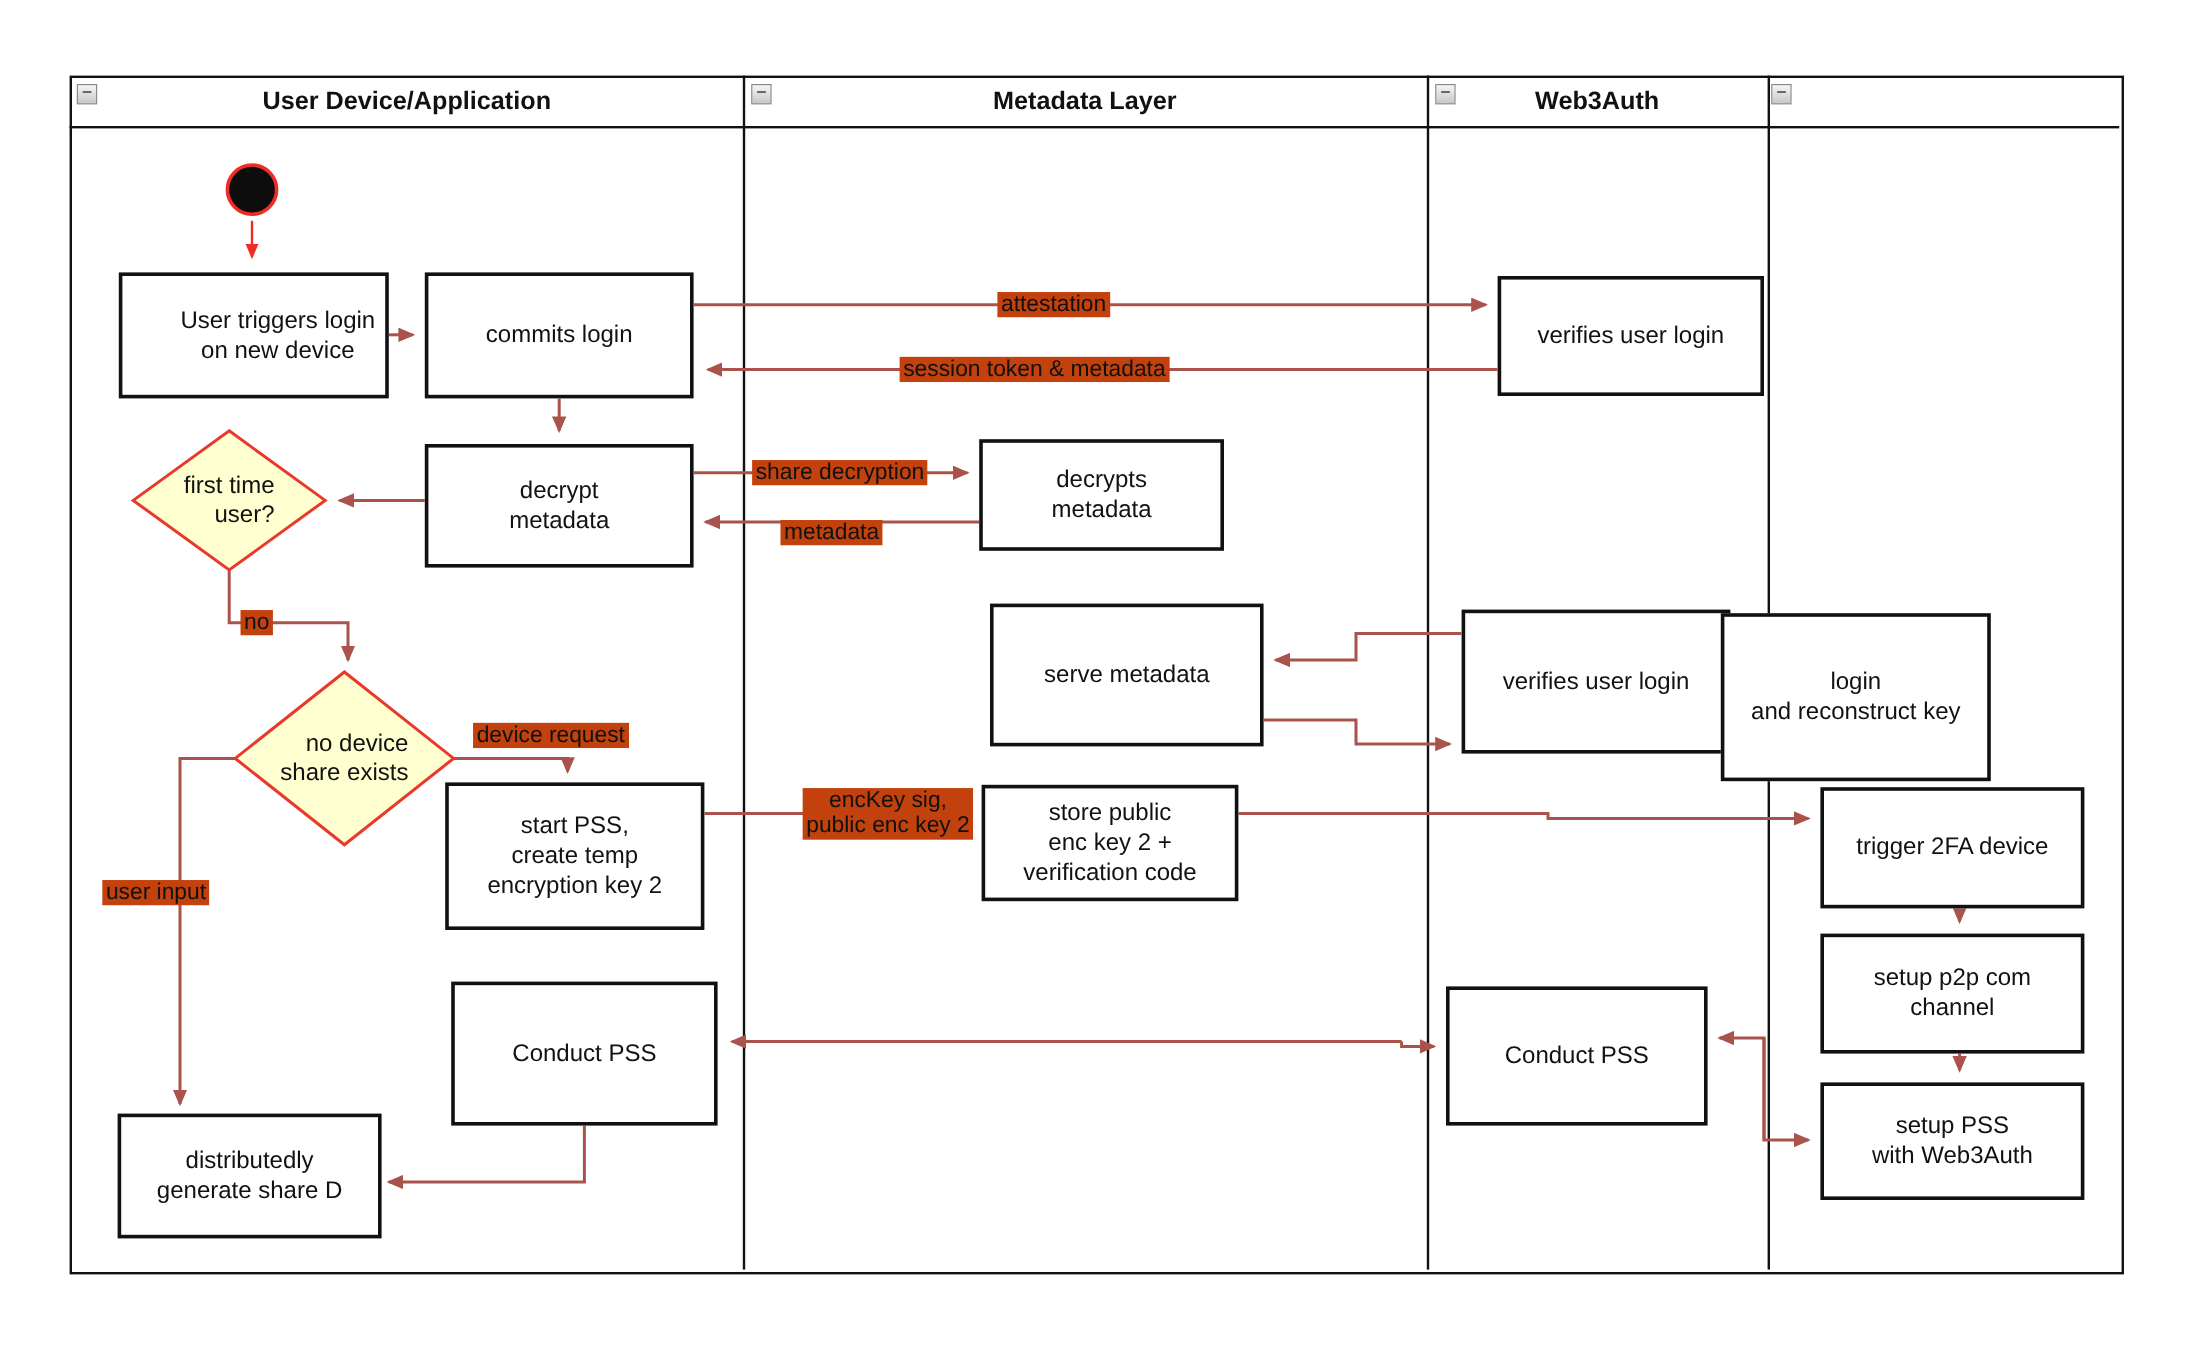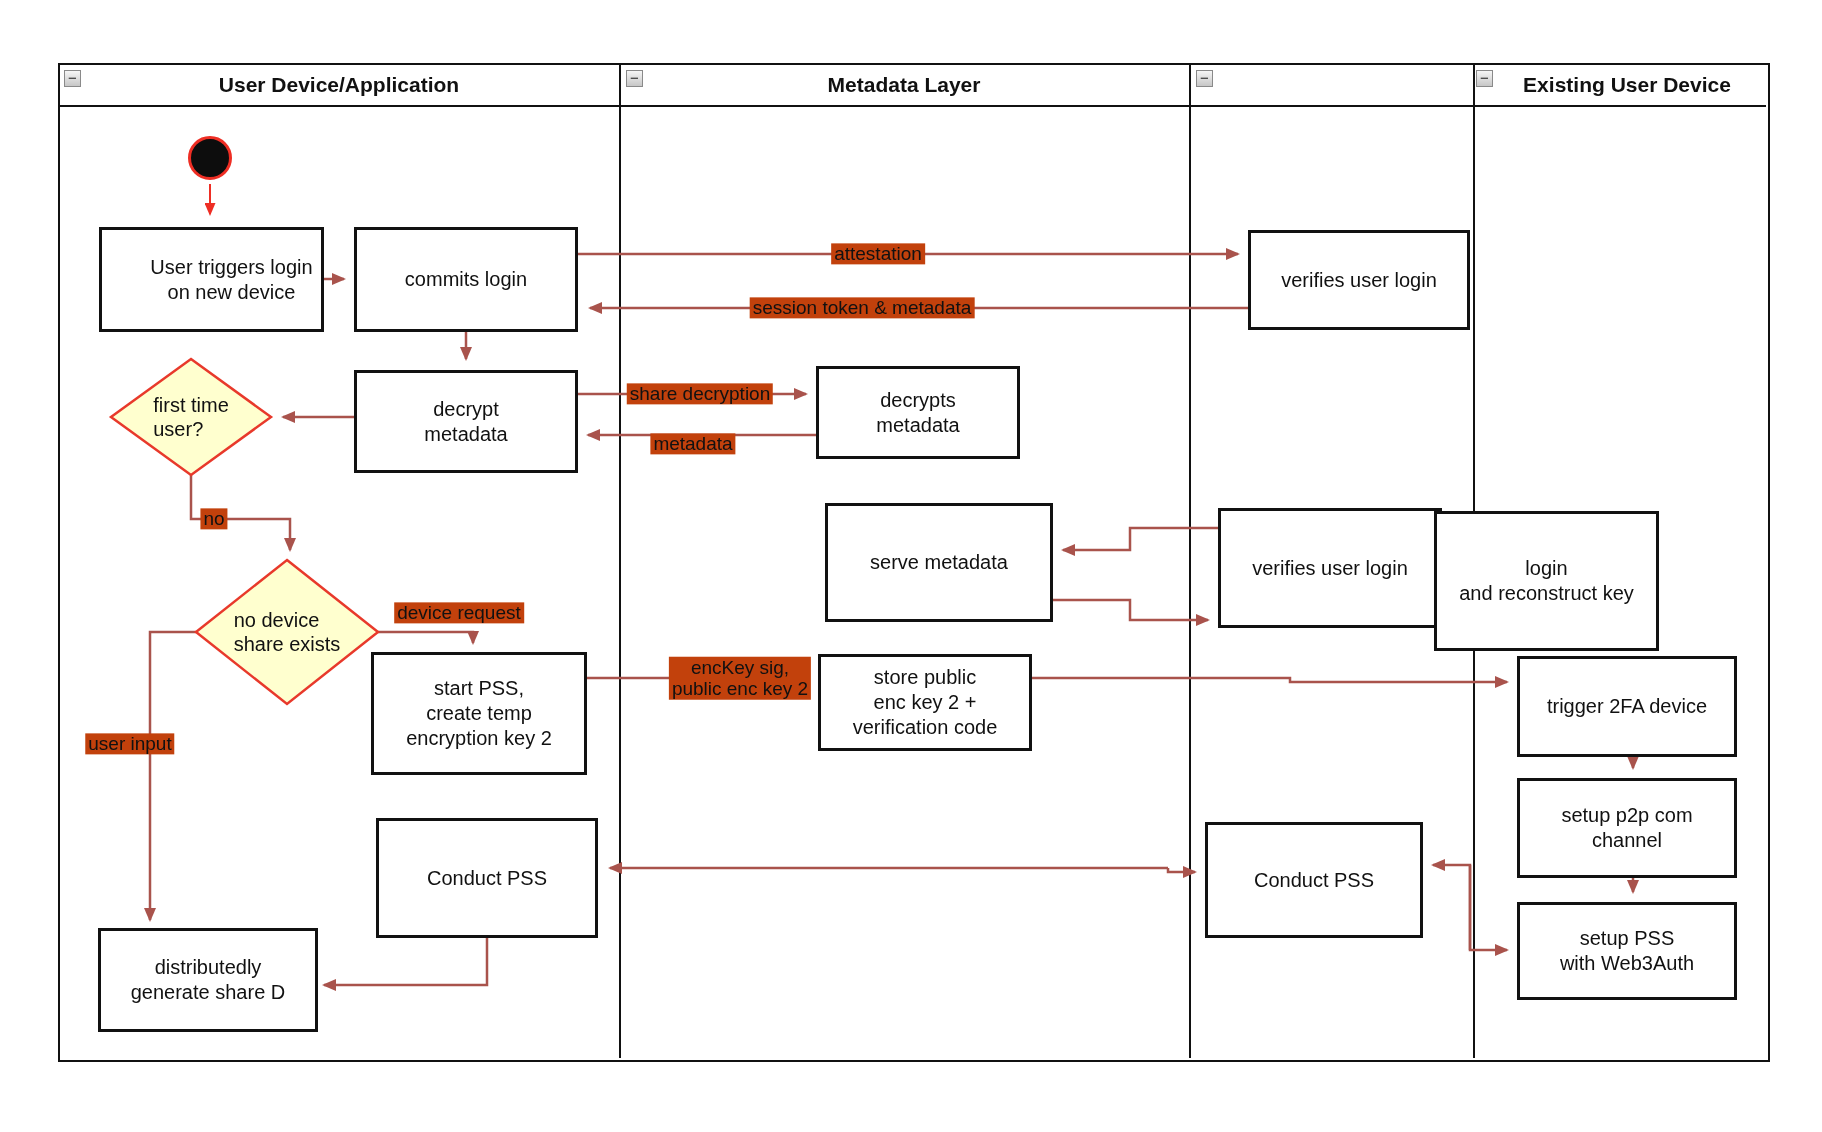--- a/index.html
+++ b/index.html
@@ -10,40 +10,40 @@
   .hline{position:absolute;height:0;border-top:2px solid #111;}
   .lanehead{position:absolute;display:flex;align-items:center;justify-content:center;
             font-weight:bold;font-size:21px;}
   .collapse{position:absolute;width:17px;height:17px;box-sizing:border-box;
             border:1px solid #8a8a8a;background:linear-gradient(#f6f6f6,#c7c7c7);
             font-size:15px;line-height:14px;text-align:center;color:#222;cursor:pointer;}
   .node{position:absolute;box-sizing:border-box;border:3px solid #111;background:#fff;
         display:flex;align-items:center;justify-content:center;text-align:center;
         font-size:20px;line-height:1.25;white-space:pre-line;}
   .dtext{position:absolute;display:flex;align-items:center;justify-content:center;
-         text-align:left;font-size:20px;line-height:1.2;white-space:pre-line;}
+         text-align:right;font-size:20px;line-height:1.2;white-space:pre-line;}
   .elabel{position:absolute;transform:translate(-50%,-50%);background:#c2410c;
           padding:0 3px;font-size:19px;line-height:1.12;text-align:center;white-space:pre-line;}
   .start{position:absolute;border-radius:50%;background:#0d0d0d;border:3px solid #ee2e24;}
   svg{position:absolute;left:0;top:0;}
 </style>
 </head>
 <body>
 
 <div id="canvas">
 
   <div class="frame" style="left:58px;top:63px;width:1708px;height:995px;"></div>
   <div class="hline" style="left:58px;top:105px;width:1708px;"></div>
   <div class="vline" style="left:619px;top:63px;height:995px;"></div>
   <div class="vline" style="left:1189px;top:63px;height:995px;"></div>
   <div class="vline" style="left:1473px;top:63px;height:995px;"></div>
 
   <div class="lanehead" style="left:60px;top:65px;width:558px;height:40px;">User Device/Application</div>
   <div class="lanehead" style="left:621px;top:65px;width:566px;height:40px;">Metadata Layer</div>
-  <div class="lanehead" style="left:1486px;top:65px;width:282px;height:40px;">Existing User Device</div>
+  <div class="lanehead" style="left:1191px;top:65px;width:280px;height:40px;">Web3Auth</div>
 
   <div class="collapse" style="left:64px;top:70px;">−</div>
   <div class="collapse" style="left:626px;top:70px;">−</div>
   <div class="collapse" style="left:1196px;top:70px;">−</div>
   <div class="collapse" style="left:1476px;top:70px;">−</div>
 
   <svg width="1822" height="1132">
     <defs>
       <marker id="ah" markerWidth="14" markerHeight="12" refX="12" refY="6" orient="auto" markerUnits="userSpaceOnUse">
           <path d="M0,0 L14,6 L0,12 Z" fill="#a9534c"></path>

